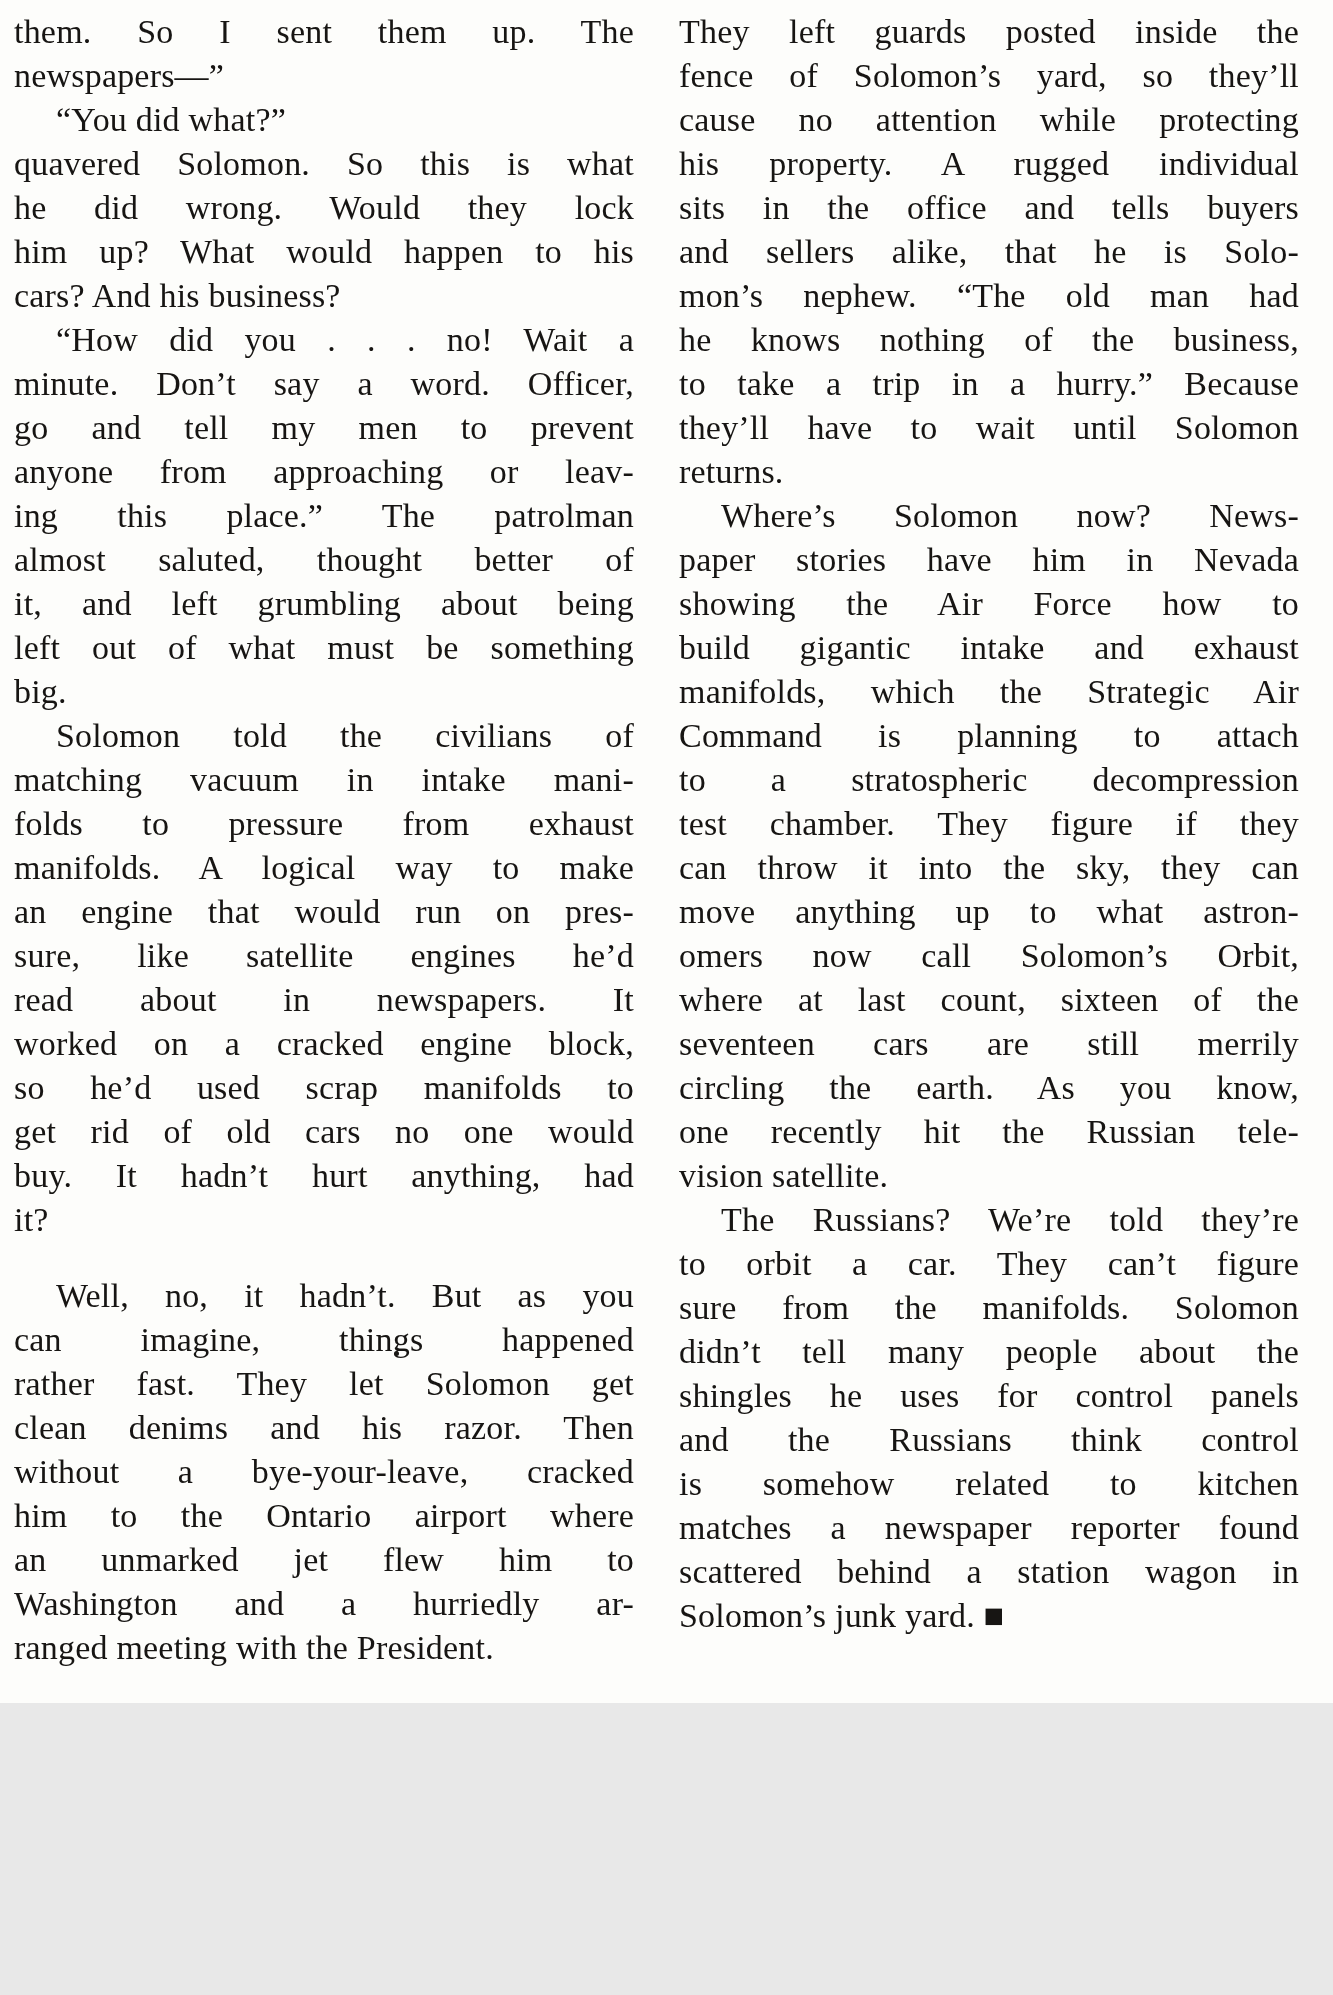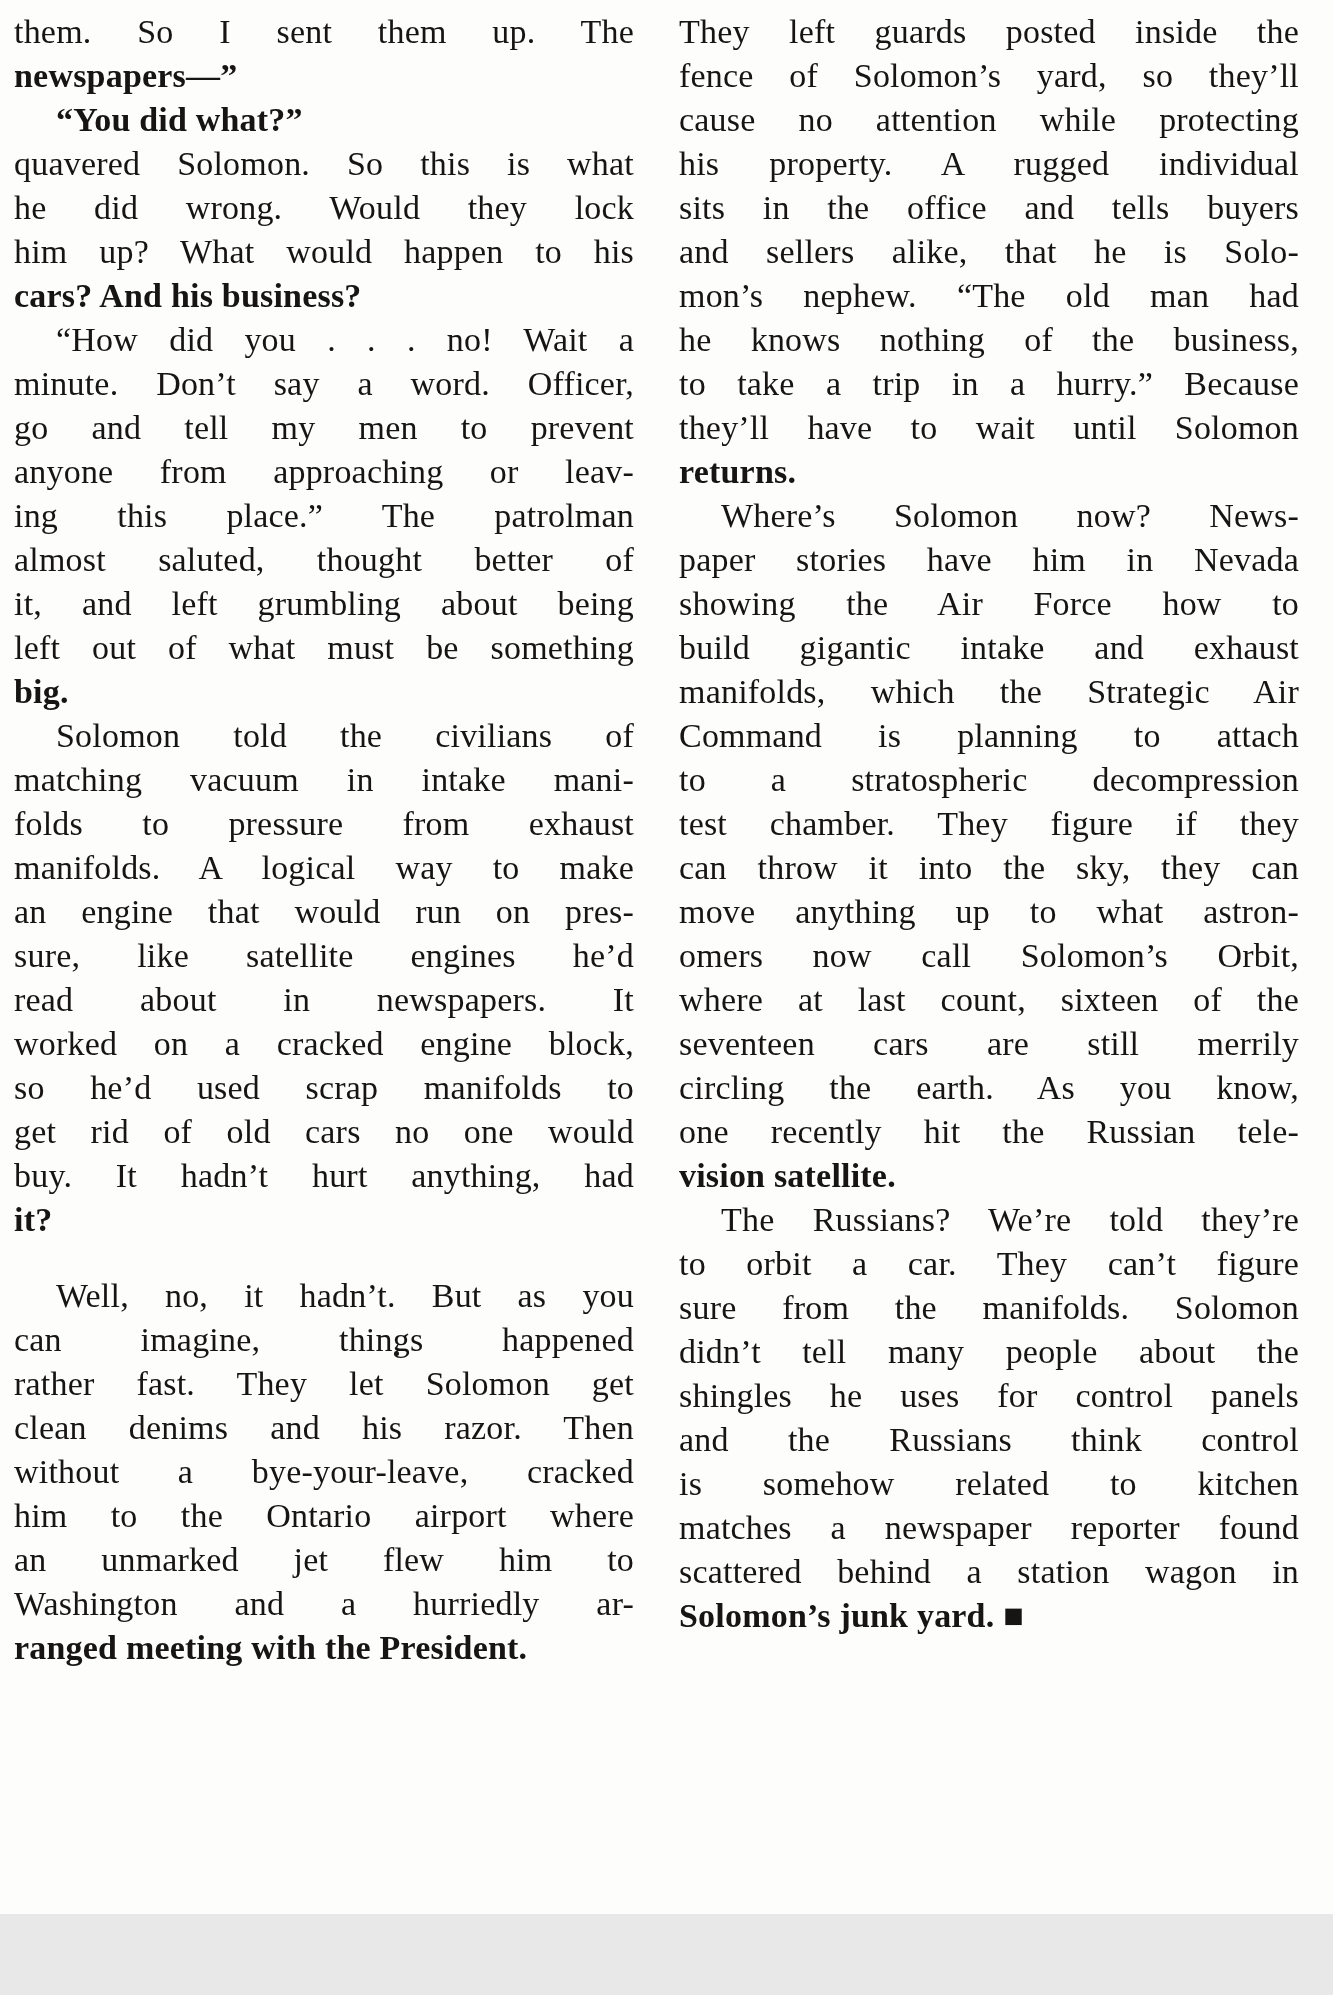--- a/index.html
+++ b/index.html
@@ -3,21 +3,21 @@
 <meta charset="utf-8">
 <style>
   html, body {
     margin: 0;
     padding: 0;
     background: #e8e8e8;
   }
   .page {
     position: relative;
     width: 1333px;
-    height: 1914px;
+    height: 1703px;
     margin: 0 auto;
     background: #fdfdfb;
     color: #171513;
     font-family: "Liberation Serif", serif;
     overflow: hidden;
   }
   .columns {
     position: absolute;
     top: 10px;
     left: 14px;
@@ -35,21 +35,20 @@
   }
   .tline {
     font-size: 34px;
     line-height: 44px;
     text-align: justify;
     text-align-last: justify;
     letter-spacing: 0.2px;
   }
   .tline.tlast {
     text-align-last: left;
-    font-weight: bold;
   }
   .tline.findent {
     text-indent: 42px;
   }
   .footer {
     position: absolute;
     left: 0;
     right: 10px;
     top: 1922px;
     display: flex;

